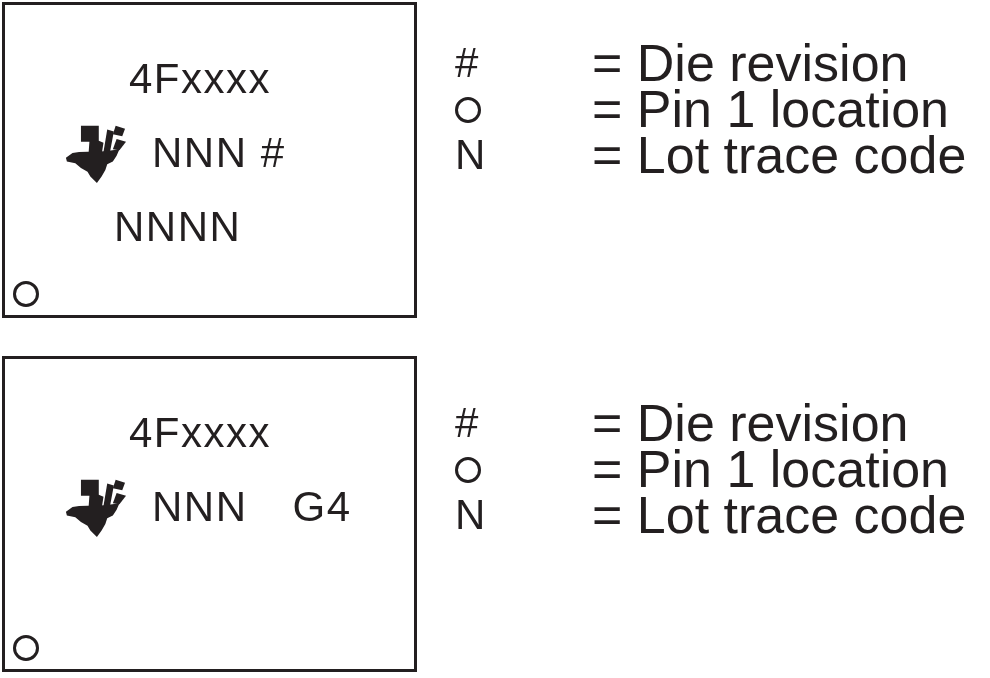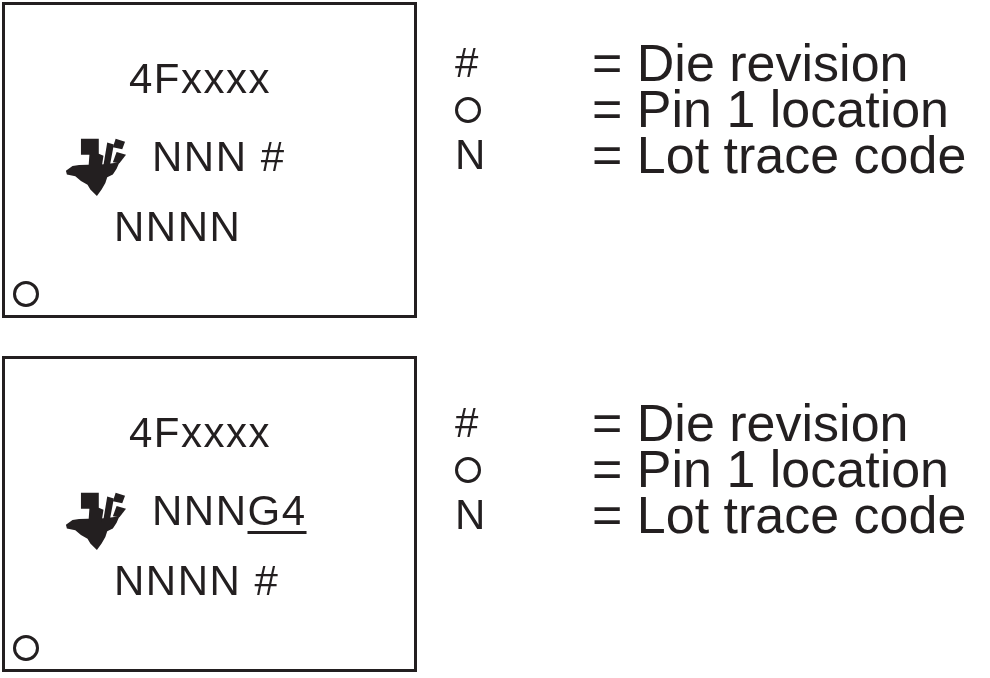--- a/index.html
+++ b/index.html
@@ -29,36 +29,37 @@
     font-size: 42px;
     line-height: 42px;
     letter-spacing: 1.5px;
     white-space: pre;
     color: #231f20;
   }
   .mark-line1 { left: 99px; top: 53px; margin-left: 25px; }
   .logo-row {
     position: absolute;
     left: 59px;
-    top: 131px;
+    top: 117px;
     height: 62px;
     display: flex;
+    align-items: center;
   }
   .logo-row svg { display: block; width: 63px; height: 61px; flex: 0 0 auto; }
   .logo-row .logo-text {
     margin-left: 25px;
     font-size: 42px;
     line-height: 42px;
     letter-spacing: 1.5px;
     white-space: pre;
   }
   .u {
-    text-decoration: underline;
     text-decoration-thickness: 3px;
     text-underline-offset: 6px;
+    margin-left: 45px;
   }
   .mark-line3 { left: 109px; top: 201px; }
 
   .pin-circle {
     position: absolute;
     left: 8px;
     top: 276px;
     width: 26px;
     height: 26px;
     border: 3px solid #231f20;
@@ -140,21 +141,20 @@
         <path d="M9,32 L2,37 L3,41 L12,43 L18,48 L25,52 L28,57 L35,64 L40,57 L44,50 L46,44 L52,41 L56,35 L59,28 L44,30 L16,31 Z"></path>
         <path d="M18,3 L37,3 L37,19 L42,21 L40,34 L26,34 L27,20 L18,20 Z"></path>
         <path d="M46,7 L53,9 L49,31 L42,31 Z"></path>
         <path d="M55,3 L65,6 L62,14 L52,12 Z"></path>
         <path d="M56,17 L66,20 L59,29 L52,28 Z"></path>
       </g>
     </svg>
     <span class="logo-text"><span>NNN</span><span class="u">G4</span></span>
   </div>
 
-  <div class="mark mark-line3">NNNN #</div>
   <div class="pin-circle"></div>
 </div>
 
 <div class="legend l2">
   <div class="legend-row">
     <span class="legend-sym">#</span>
     <span class="legend-def">= Die revision</span>
   </div>
   <div class="legend-row">
     <span class="legend-sym"><span class="legend-circle" style="display:inline-block"></span></span>

